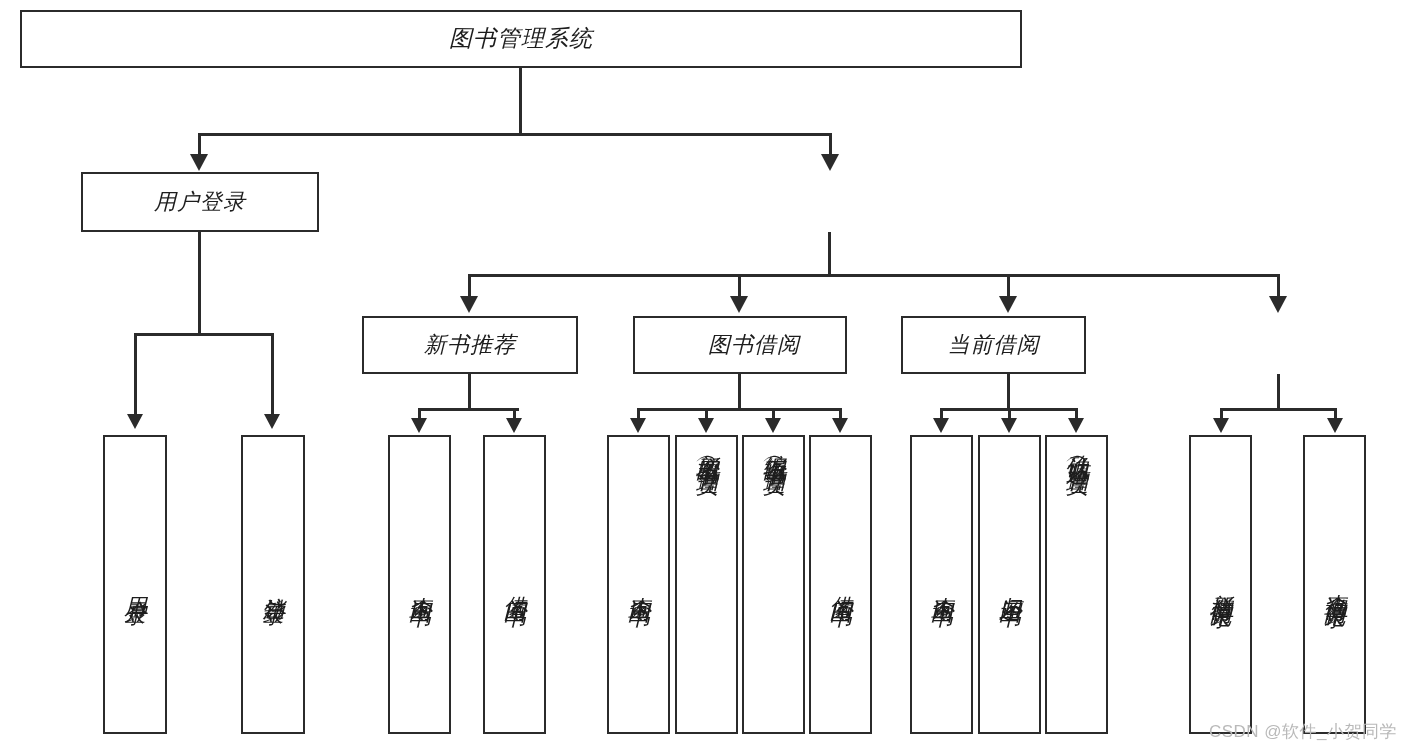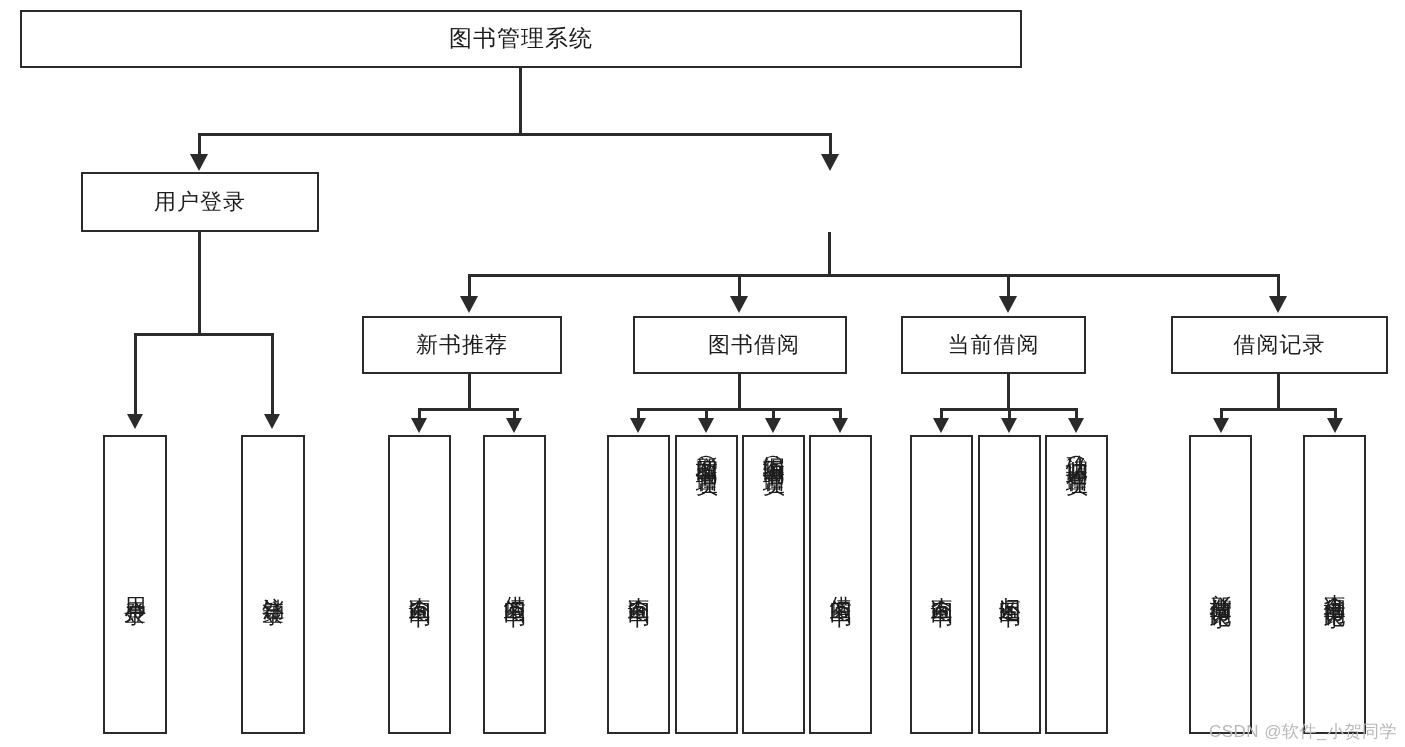--- a/index.html
+++ b/index.html
@@ -19,20 +19,21 @@
   
   .node{
     position:absolute;
     box-sizing:border-box;
     background:#ffffff;
     border:2.5px solid #2b2b2b;
     display:flex;
     align-items:center;
     justify-content:center;
     text-align:center;
+    font-style:italic;
   }
   .node .label{
     font-size:22px;
     line-height:1.18;
     color:#1d1d1d;
     letter-spacing:1px;
     white-space:nowrap;
   }
   .node.root .label{font-size:23px;}
   
@@ -125,31 +126,28 @@
 
   <div class="vline" style="left:738px;top:274px;width:3px;height:26px;"></div>
   <div class="arrow" style="left:730px;top:296px;"></div>
 
   <div class="vline" style="left:1007px;top:274px;width:3px;height:26px;"></div>
   <div class="arrow" style="left:999px;top:296px;"></div>
 
   <div class="vline" style="left:1277px;top:274px;width:3px;height:26px;"></div>
   <div class="arrow" style="left:1269px;top:296px;"></div>
 
-  <div class="node" style="left:362px;top:316px;width:200px;height:58px;">
+  <div class="node" style="left:362px;top:316px;width:216px;height:58px;">
     <span class="label">新书推荐</span>
   </div>
   <div class="node" style="left:633px;top:316px;width:214px;height:58px;padding-left:28px;">
     <span class="label">图书借阅</span>
   </div>
   <div class="node" style="left:901px;top:316px;width:185px;height:58px;">
     <span class="label">当前借阅</span>
-  </div>
-  <div class="node" style="left:1171px;top:316px;width:217px;height:58px;">
-    <span class="label">借阅记录</span>
   </div>
 
   <div class="vline" style="left:468px;top:374px;width:3px;height:36px;"></div>
   <div class="hline" style="left:418px;top:408px;width:101px;height:3px;"></div>
   <div class="vline" style="left:418px;top:408px;width:3px;height:14px;"></div>
   <div class="arrow small" style="left:411px;top:418px;"></div>
   <div class="vline" style="left:513px;top:408px;width:3px;height:14px;"></div>
   <div class="arrow small" style="left:506px;top:418px;"></div>
 
   <div class="vline" style="left:738px;top:374px;width:3px;height:36px;"></div>

